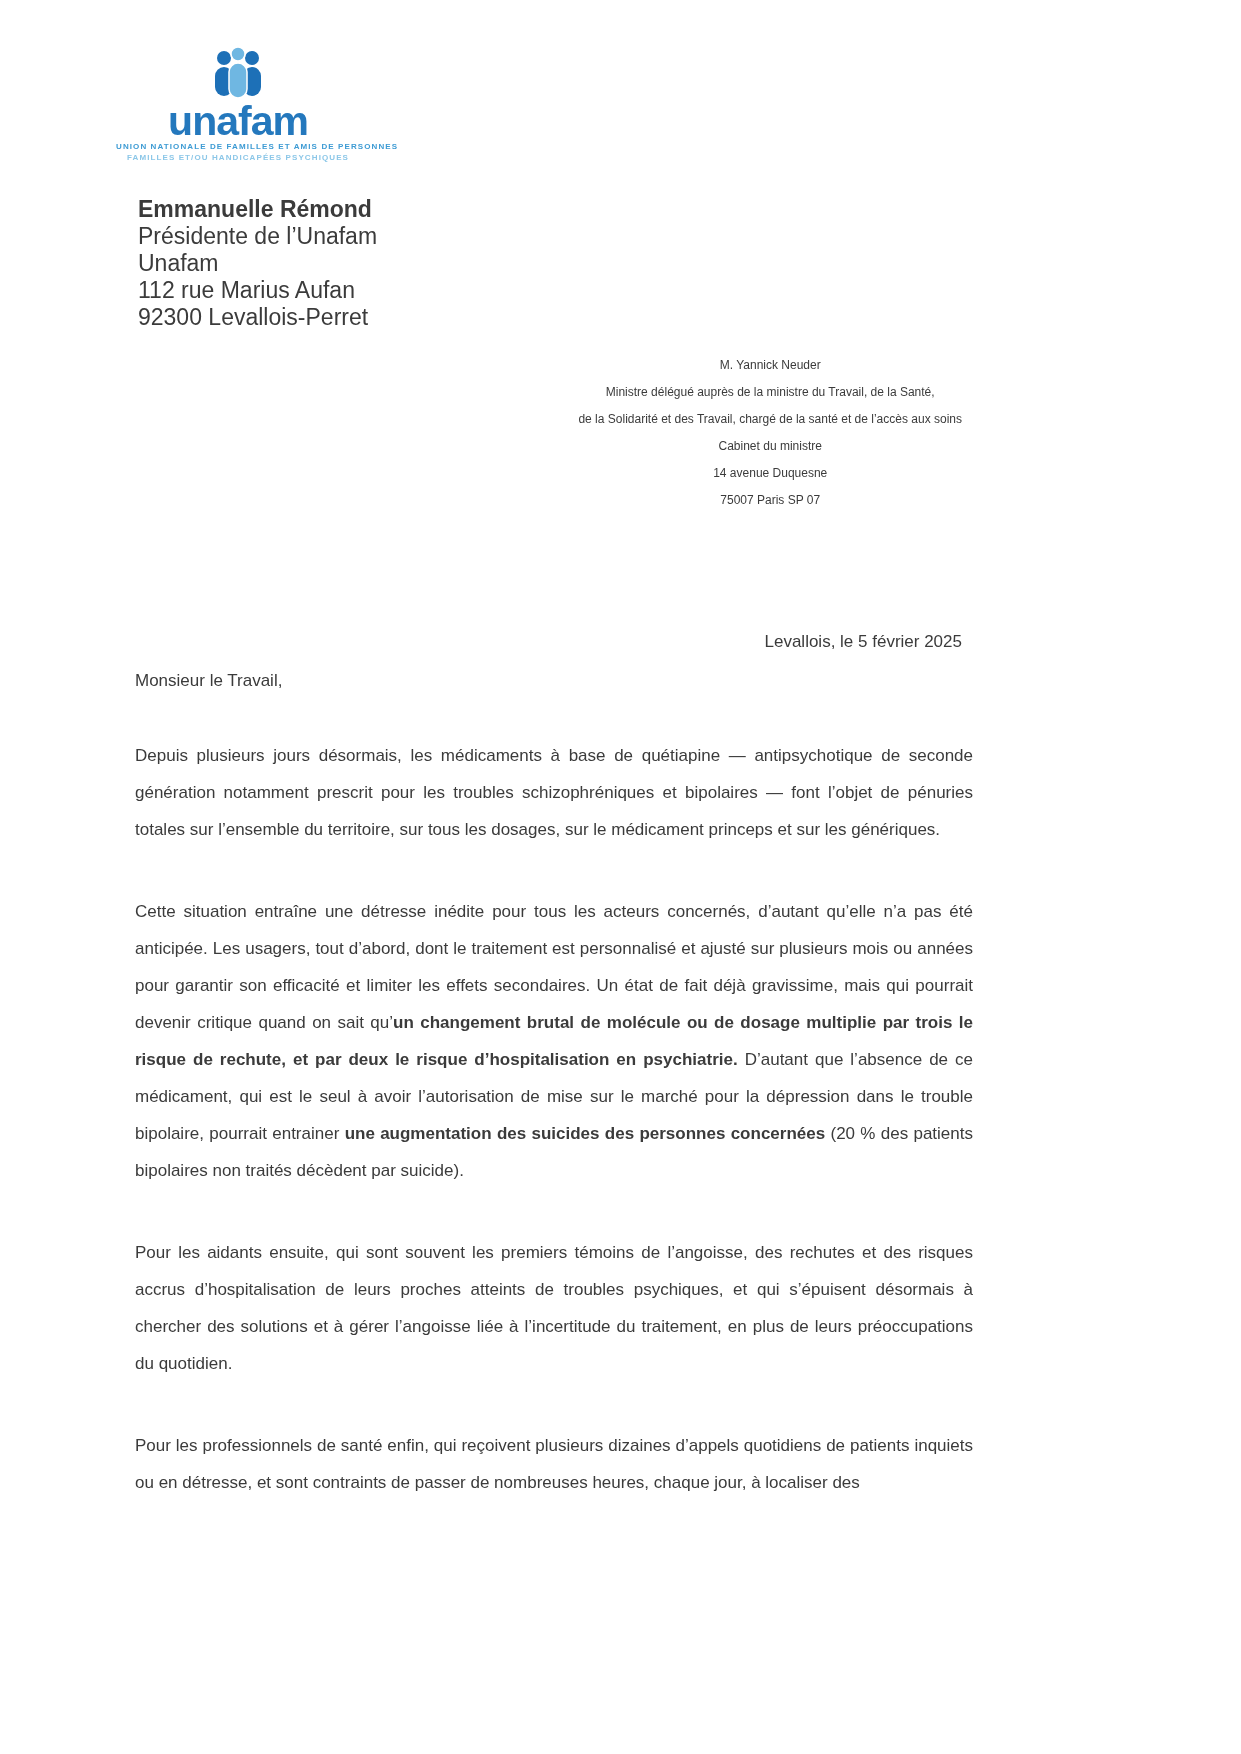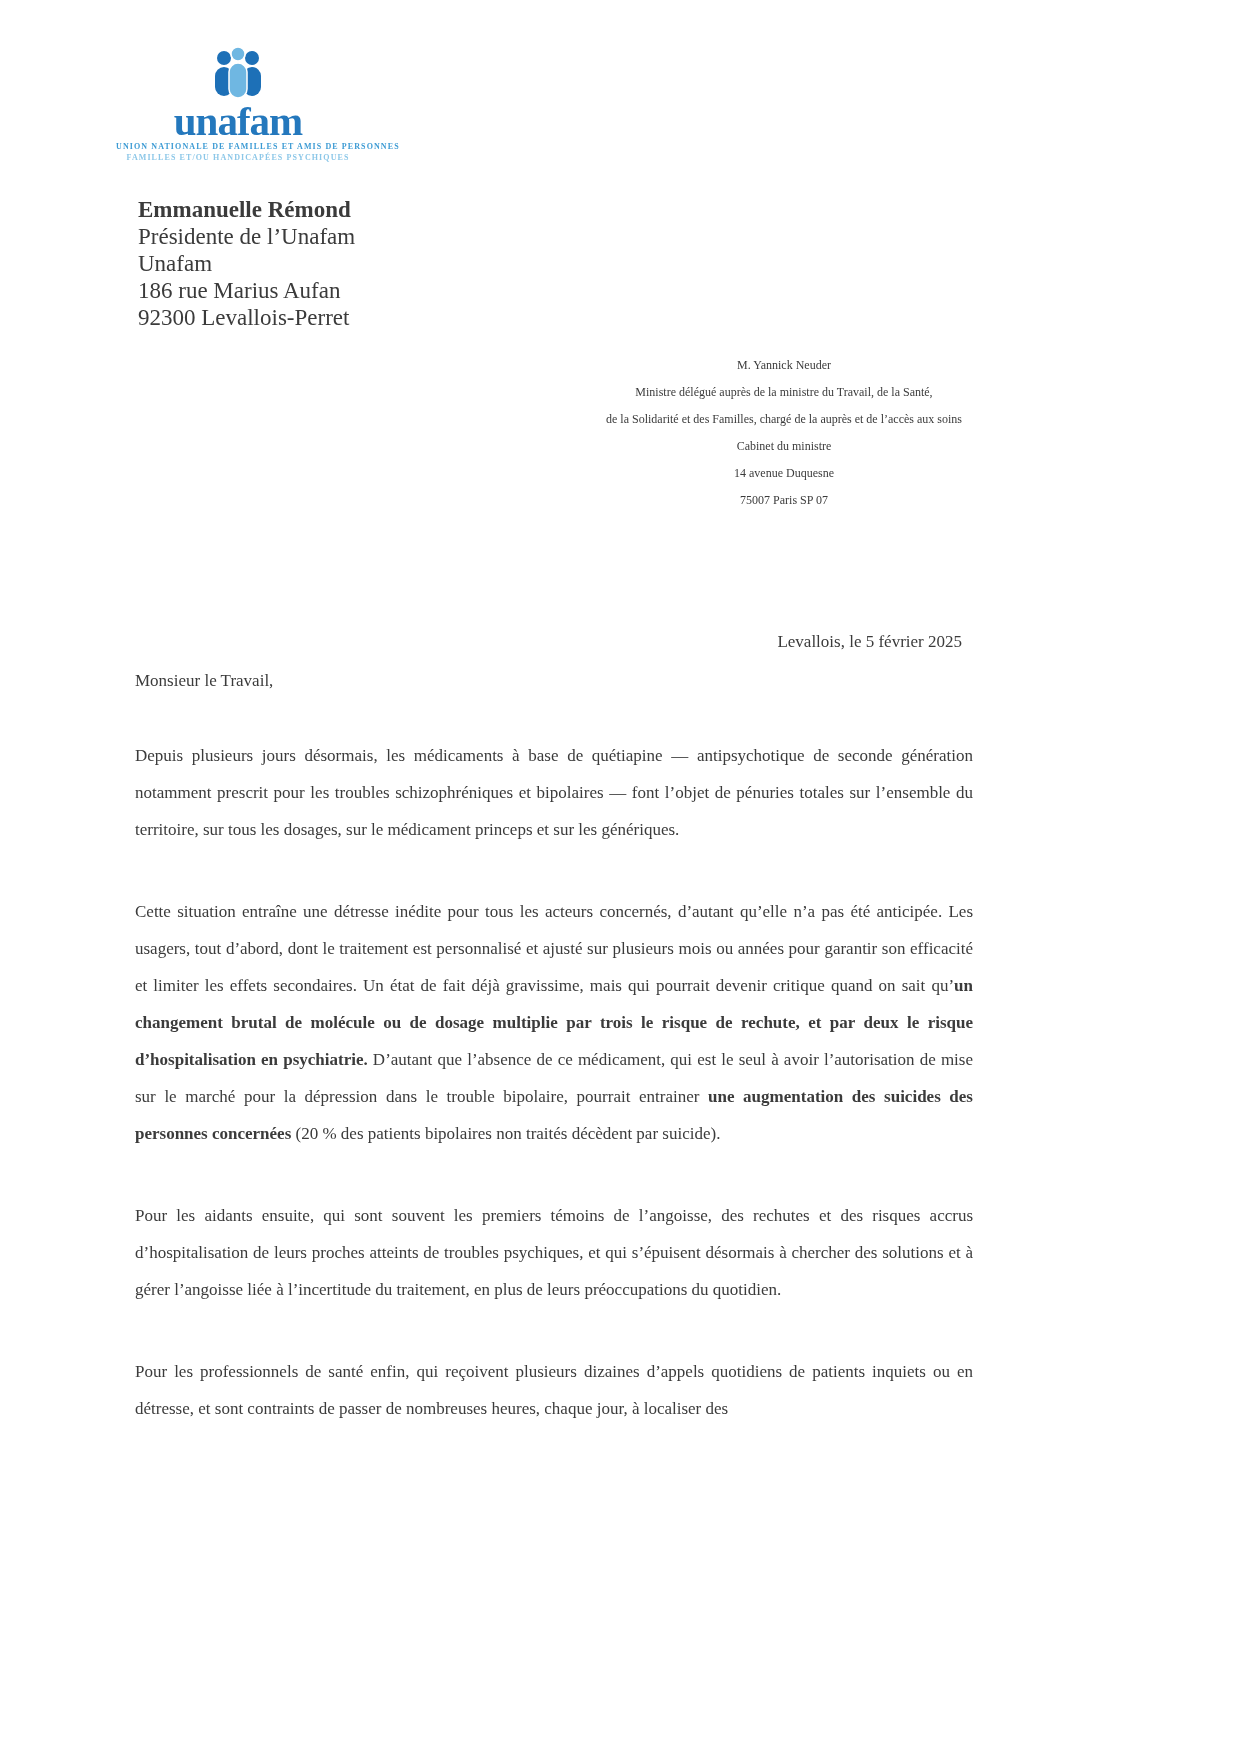--- a/index.html
+++ b/index.html
@@ -6,21 +6,21 @@
     margin: 0;
     padding: 0;
     background: #ffffff;
   }
   .page {
     position: relative;
     width: 1231px;
     height: 1754px;
     background: #ffffff;
     overflow: hidden;
-    font-family: Liberation Serif, serif;
+    font-family: Liberation Sans, sans-serif;
     color: #3b3b3b;
   }
 
   
   .logo {
     position: absolute;
     left: 116px;
     top: 46px;
     width: 244px;
     text-align: center;
@@ -120,29 +120,29 @@
     <div class="logo-wordmark">unafam</div>
     <div class="logo-tagline1">UNION NATIONALE DE FAMILLES ET AMIS DE PERSONNES</div>
     <div class="logo-tagline2">FAMILLES ET/OU HANDICAPÉES PSYCHIQUES</div>
   </div>
 
   <div class="sender">
     <div class="addr-name">Emmanuelle Rémond</div>
     <div>
         <div class="addr-line">Présidente de l’Unafam</div>
         <div class="addr-line">Unafam</div>
-        <div class="addr-line">186 rue Marius Aufan</div>
+        <div class="addr-line">112 rue Marius Aufan</div>
         <div class="addr-line">92300 Levallois-Perret</div>
       </div>
   </div>
 
   <div class="recipient">
       <div class="addr-line">M. Yannick Neuder</div>
       <div class="addr-line">Ministre délégué auprès de la ministre du Travail, de la Santé,</div>
-      <div class="addr-line">de la Solidarité et des Familles, chargé de la auprès et de l’accès aux soins</div>
+      <div class="addr-line">de la Solidarité et des Travail, chargé de la santé et de l’accès aux soins</div>
       <div class="addr-line">Cabinet du ministre</div>
       <div class="addr-line">14 avenue Duquesne</div>
       <div class="addr-line">75007 Paris SP 07</div>
     </div>
 
   <div class="dateline">Levallois, le 5 février 2025</div>
 
   <div class="letter-body">
     <p class="salutation">Monsieur le Travail,</p>
     <div>

